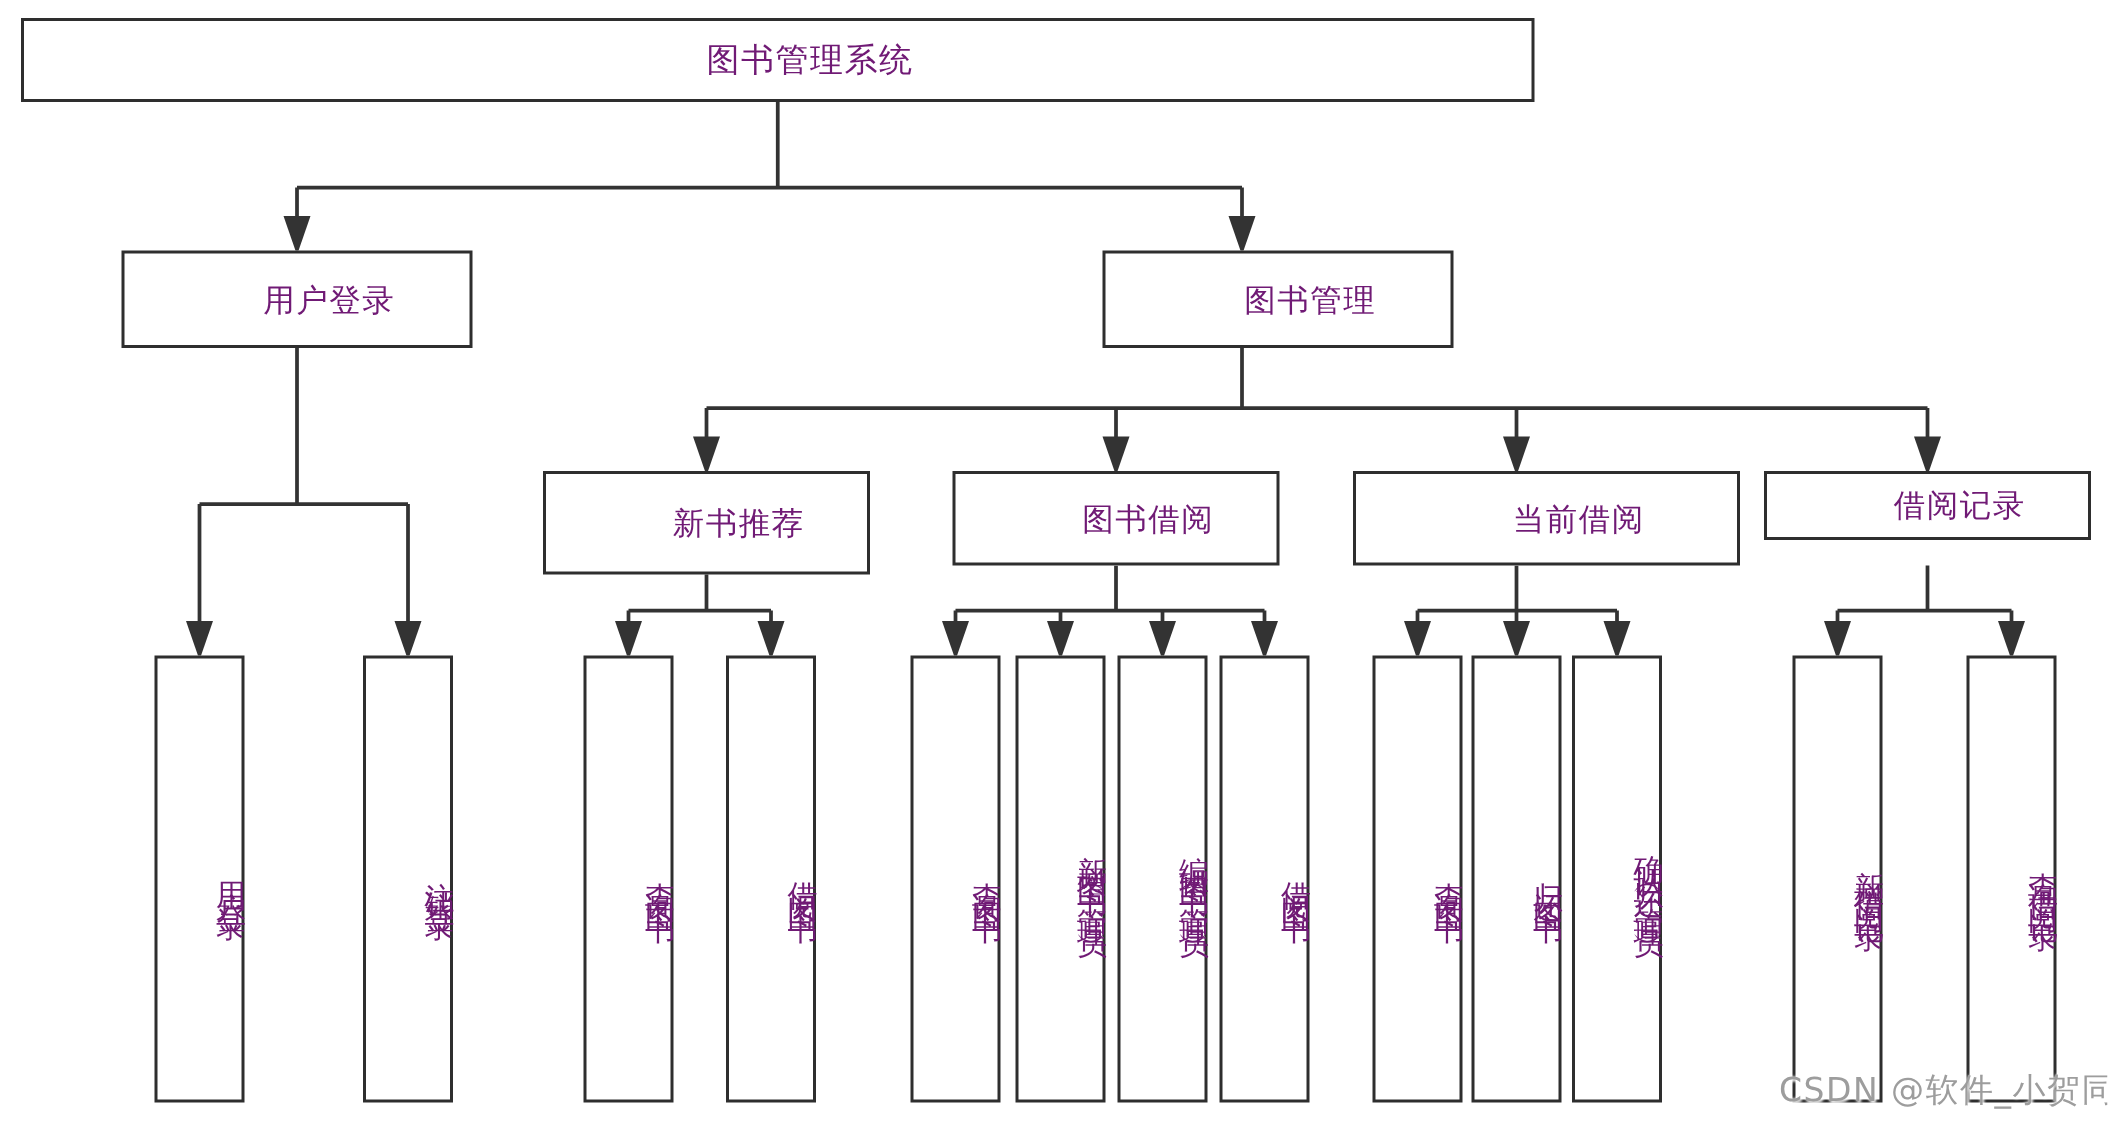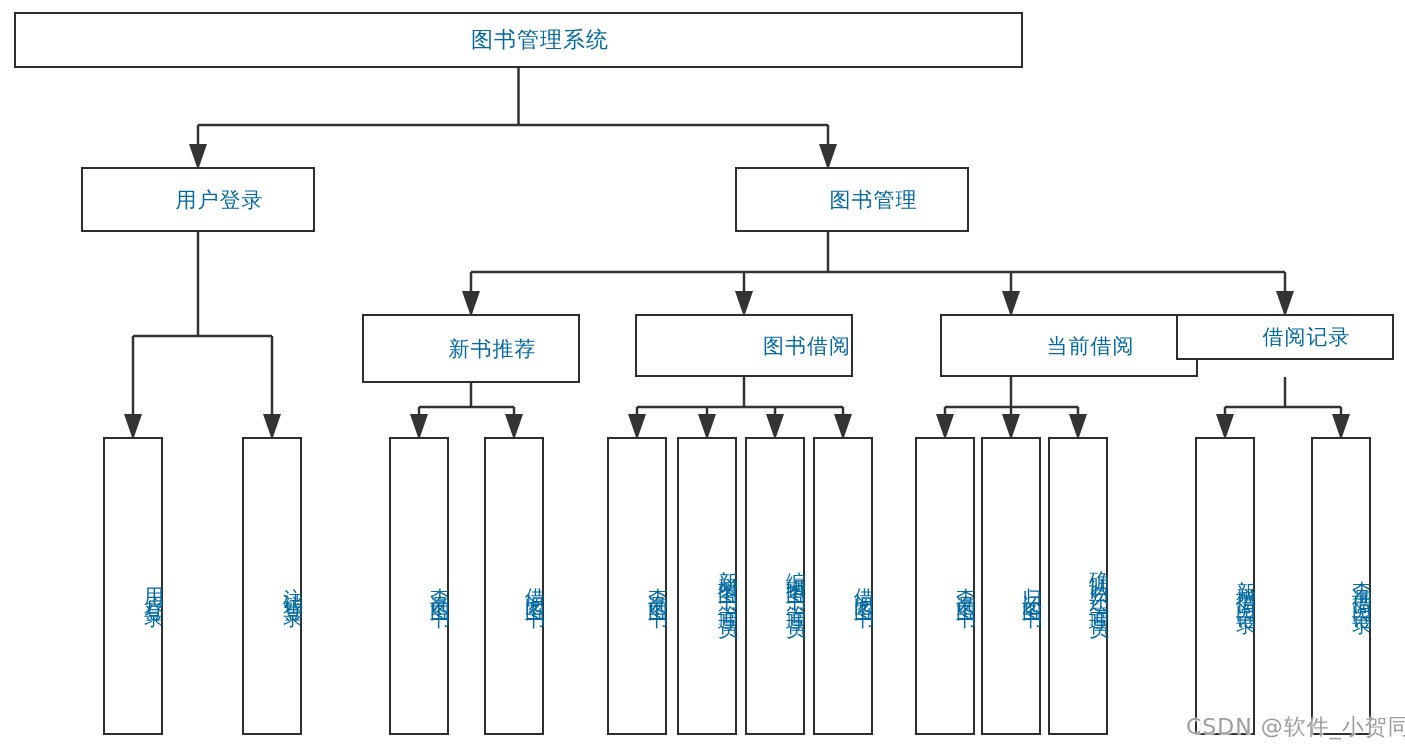--- a/index.html
+++ b/index.html
@@ -24,21 +24,21 @@
     pointer-events: none;
   }
   .node {
     position: absolute;
     box-sizing: border-box;
     background: #ffffff;
     border: 2.5px solid #2e2e2e;
     display: flex;
     align-items: center;
     justify-content: center;
-    color: #0369a1;
+    color: #701a75;
     padding-left: 43px;
   }
   .node.h .node-label {
     font-size: 21px;
     letter-spacing: 1px;
     white-space: nowrap;
   }
   .node.root .node-label {
     font-size: 22px;
   }
@@ -126,24 +126,24 @@
     </div>
     <div class="node h" style="left: 81px; top: 167px; width: 234px; height: 65px;">
       <span class="node-label">用户登录</span>
     </div>
     <div class="node h" style="left: 711px; top: 167px; width: 234px; height: 65px; margin-left: 24px;">
       <span class="node-label">图书管理</span>
     </div>
     <div class="node h" style="left: 362px; top: 314px; width: 218px; height: 69px;">
       <span class="node-label">新书推荐</span>
     </div>
-    <div class="node h" style="left: 635px; top: 314px; width: 218px; height: 63px; justify-content: flex-end;">
+    <div class="node h" style="left: 635px; top: 314px; width: 218px; height: 63px;">
       <span class="node-label">图书借阅</span>
     </div>
-    <div class="node h" style="left: 940px; top: 314px; width: 258px; height: 63px; text-align: center;">
+    <div class="node h" style="left: 902px; top: 314px; width: 258px; height: 63px; text-align: center;">
       <span class="node-label">当前借阅</span>
     </div>
     <div class="node h" style="left: 1176px; top: 314px; width: 218px; height: 46px;">
       <span class="node-label">借阅记录</span>
     </div>
     <div class="node v" style="left: 103px; top: 437px; width: 60px; height: 298px;">
       <span class="node-label">用户登录</span>
     </div>
     <div class="node v" style="left: 242px; top: 437px; width: 60px; height: 298px;">
       <span class="node-label">注销登录</span>

